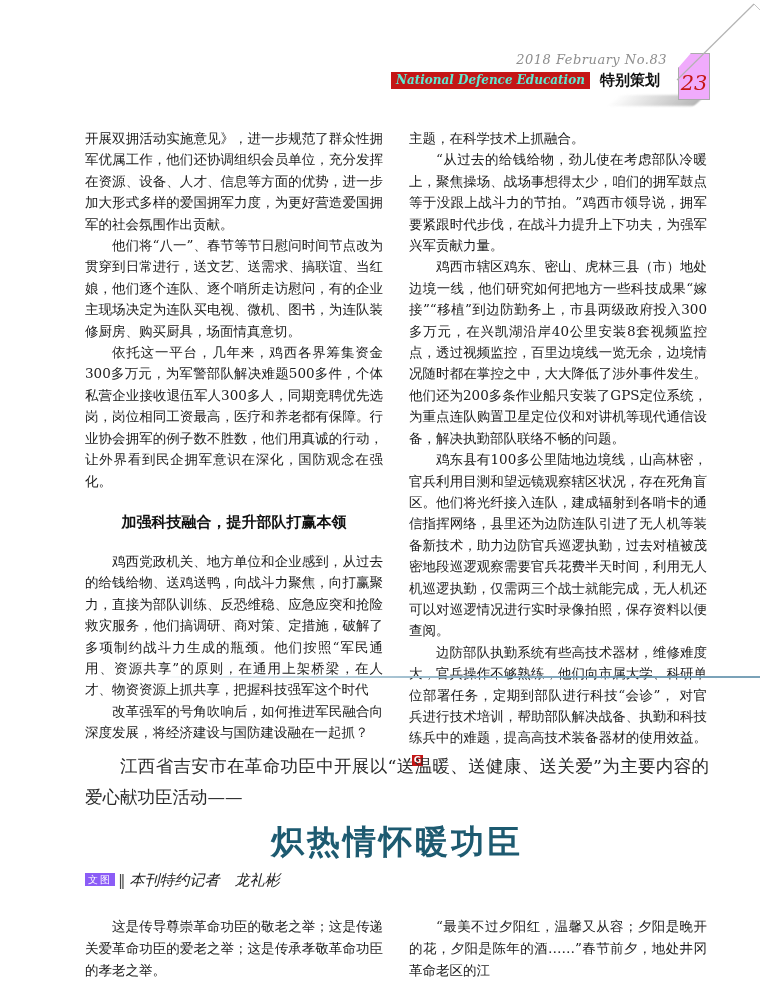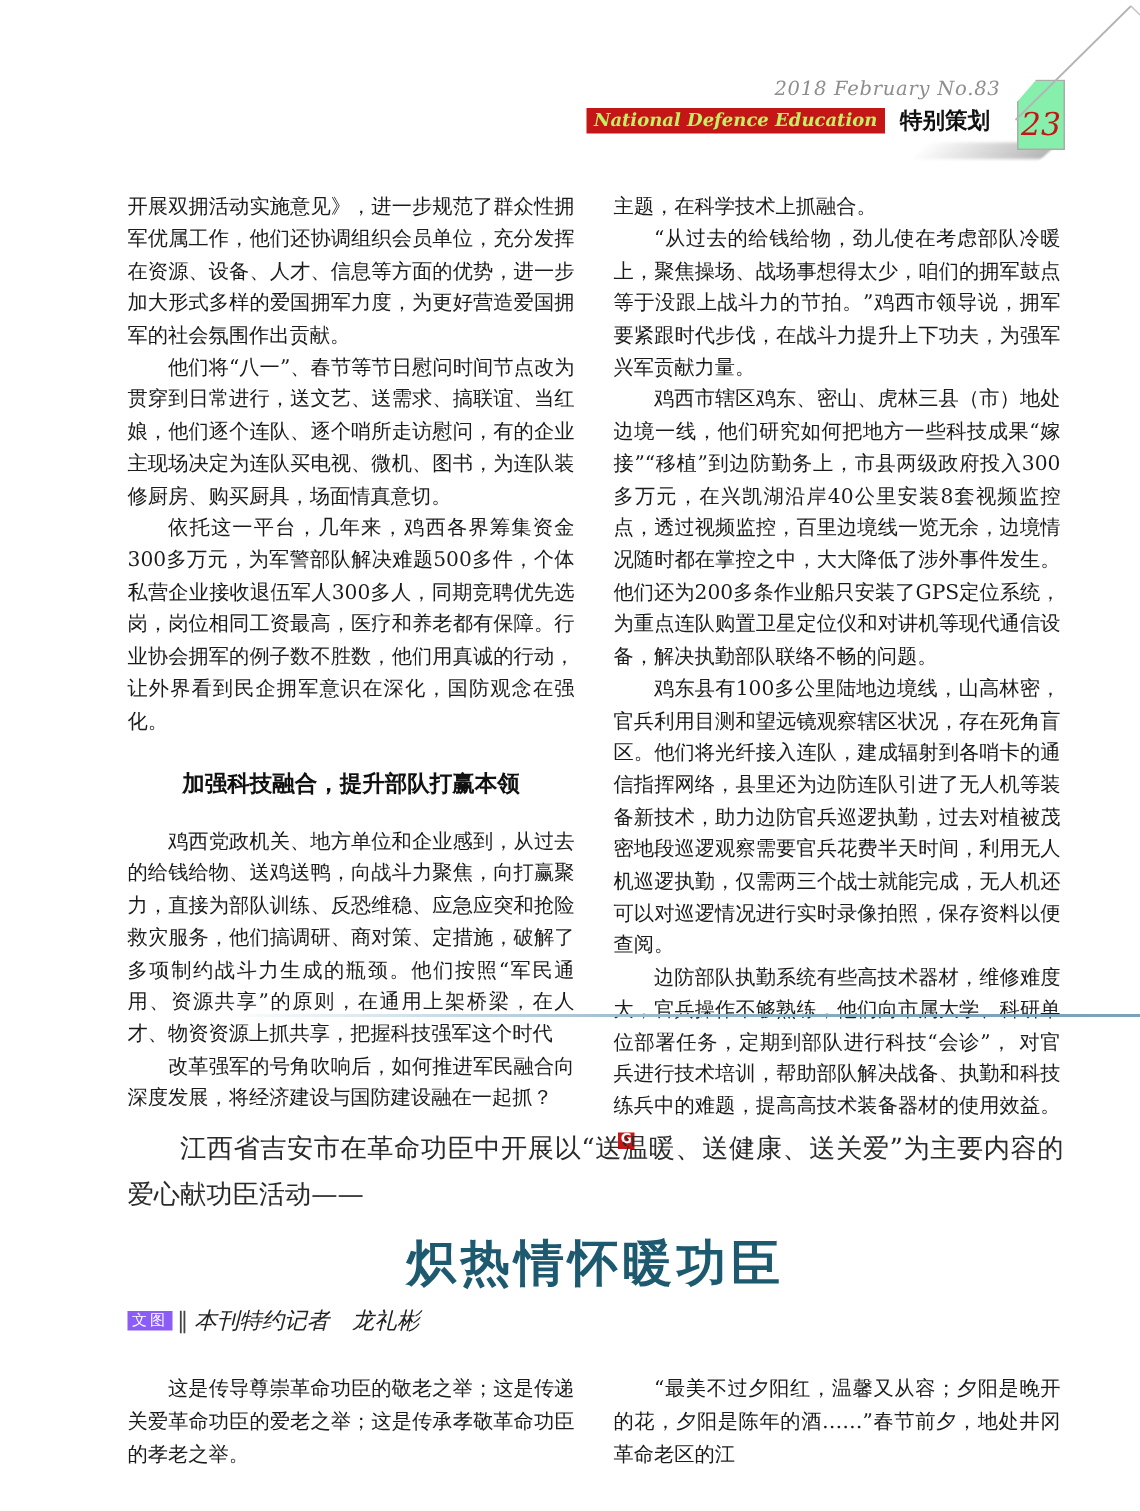--- a/index.html
+++ b/index.html
@@ -8,32 +8,32 @@
     font-family:"DejaVu Serif","Liberation Serif",serif;
     color:#1a1a1a;overflow:hidden;
   }
   
   .issue{
     position:absolute;top:52px;right:93px;
     font-style:italic;font-size:13px;color:#8d8d8d;letter-spacing:.5px;
   }
   .banner-row{position:absolute;top:70px;right:100px;white-space:nowrap;}
   .banner{
-    display:inline-block;background:#c41616;color:#bef264;
+    display:inline-block;background:#c41616;color:#5eead4;
     font-style:italic;font-weight:bold;font-size:12px;
     padding:1px 5px 2px 5px;vertical-align:middle;
   }
   .section-label{
     display:inline-block;margin-left:5px;vertical-align:middle;
     font-family:"DejaVu Sans","Liberation Sans",sans-serif;
     font-weight:bold;font-size:15px;color:#111;
   }
   .corner-box{
     position:absolute;left:678px;top:53px;width:32px;height:47px;
-    background:#86efac;border:1px solid #ababab;box-sizing:border-box;
+    background:#f0abfc;border:1px solid #ababab;box-sizing:border-box;
     clip-path:polygon(13px 0,100% 0,100% 100%,0 100%,0 15px);
     display:flex;align-items:flex-end;justify-content:center;
   }
   .corner-num{
     font-style:italic;font-size:21px;color:#c41616;line-height:1;
     padding-bottom:5px;
   }
   .corner-shadow{
     position:absolute;left:606px;top:95px;width:88px;height:11px;
     background:linear-gradient(to left,#8f8f8f,rgba(143,143,143,0));

